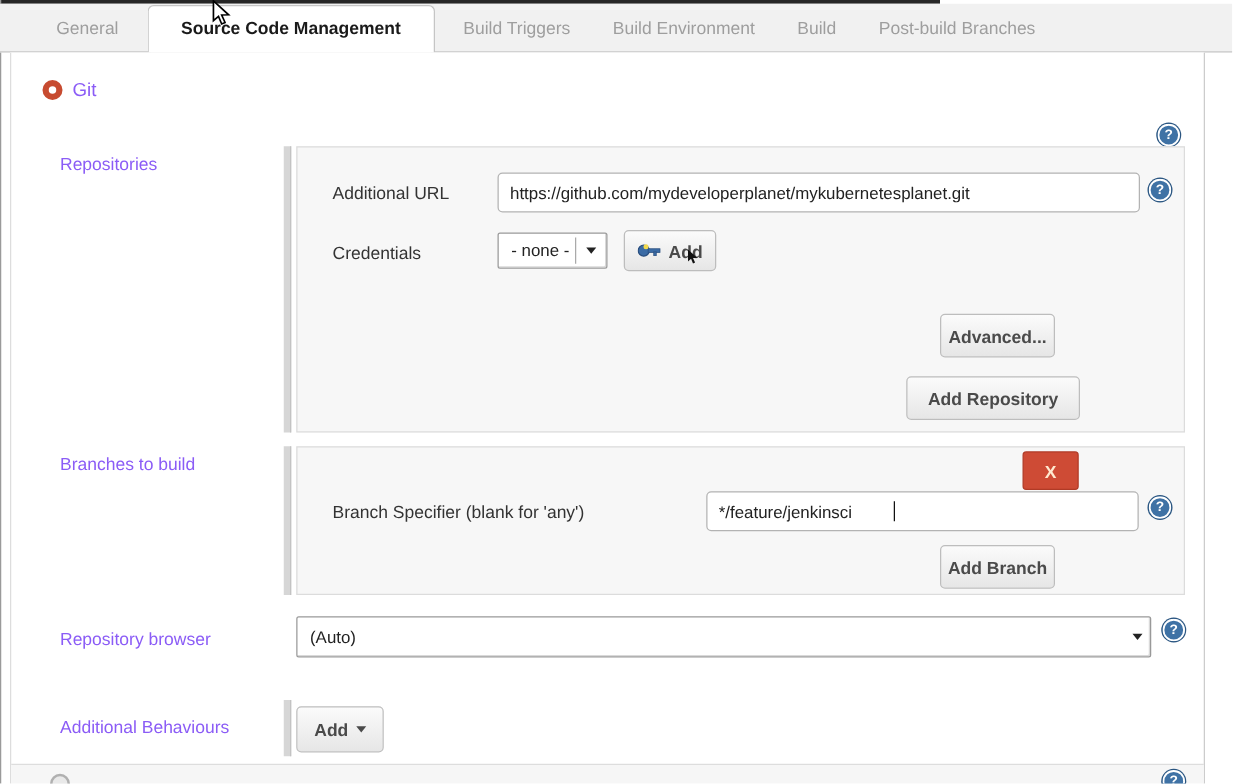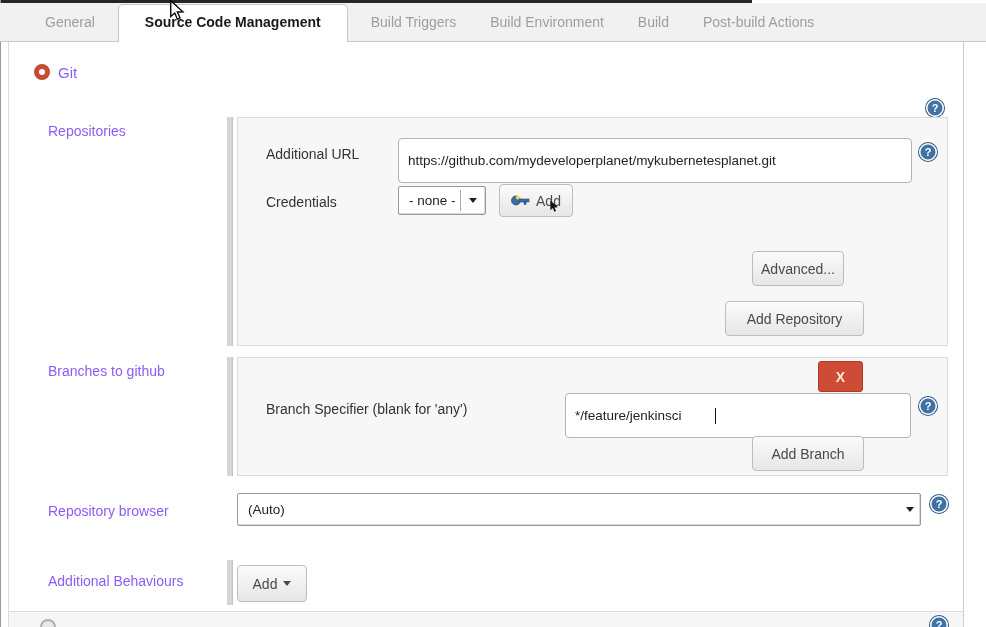--- a/index.html
+++ b/index.html
@@ -25,37 +25,37 @@
   .form-label { position:absolute; font-size:14px; color:#8b5cf6; white-space:nowrap; }
   .inner-label { position:absolute; font-size:14px; color:#333333; white-space:nowrap; }
 
   .radio { position:absolute; width:16px; height:16px; border-radius:50%; background:#ffffff; }
   .radio.checked { border:5px solid #c74b30; }
   .radio.unchecked { border:2px solid #b0b0b0; background:#e9e9e9; }
 
   .section-box { position:absolute; background:#f7f7f7; border:1px solid #dcdcdc; }
   .drag-bar { position:absolute; width:6px; background:#d6d6d6; border-right:1px solid #c3c3c3; }
 
-  .text-input { position:absolute; height:45px; background:#ffffff; border:1px solid #b3b3b3;
+  .text-input { position:absolute; height:32px; background:#ffffff; border:1px solid #b3b3b3;
                 border-radius:4px; font-size:13.5px; color:#222222; padding:0 9px;
                 display:flex; align-items:center; overflow:hidden; white-space:nowrap; }
   input.text-input { display:block; line-height:28px; font-family:"Liberation Sans", sans-serif; }
 
   .caret-bar { display:inline-block; width:1px; height:16px; background:#111111; margin-left:1px; }
 
   .fake-select { position:absolute; background:#ffffff; border:1px solid #999999; border-radius:2px;
                  font-size:13.5px; color:#222222; display:flex; align-items:center;
                  box-shadow:inset -1px -1px 0 #d9d9d9; }
   .fake-select .sel-text { padding-left:10px; flex:1; white-space:nowrap; overflow:hidden; }
   .tri-down { width:0; height:0; border-left:4px solid transparent; border-right:4px solid transparent;
               border-top:5px solid #222222; margin:0 8px; flex:none; }
   .sel-divider { width:1px; align-self:stretch; background:#aaaaaa; margin:3px 0; flex:none; }
 
   .btn { position:absolute; background:linear-gradient(#fbfbfb,#e6e6e6); border:1px solid #bdbdbd;
-         border-radius:4px; font-size:14px; font-weight:normal; color:#4a4a4a;
+         border-radius:4px; font-size:14px; font-weight:bold; color:#4a4a4a;
          display:flex; align-items:center; justify-content:center; gap:6px; cursor:default; }
   .btn-red { position:absolute; background:#ce4b35; border:1px solid #b03a26; border-radius:3px;
              color:#ffe9d0; font-weight:bold; font-size:14px;
              display:flex; align-items:center; justify-content:center; }
 
   .help-icon { position:absolute; width:18px; height:18px; border-radius:50%; background:#3f72a5;
                color:#ffffff; font-size:11px; font-weight:bold; display:flex; align-items:center;
                justify-content:center; box-shadow:inset 0 0 0 1.5px #ffffff, 0 0 0 1px #2a5580; }
 
   .divider { position:absolute; height:1px; background:#dddddd; }
@@ -69,21 +69,21 @@
 
   <div class="top-strip"></div>
   <div class="left-edge"></div>
 
   <div class="tabbar">
     <div class="tab">General</div>
     <div class="tab active">Source Code Management</div>
     <div class="tab">Build Triggers</div>
     <div class="tab">Build Environment</div>
     <div class="tab">Build</div>
-    <div class="tab">Post-build Actions</div>
+    <div class="tab">Post-build Branches</div>
   </div>
 
   <div class="cursor" style="left:168px; top:0;">
     <svg width="19" height="21" viewBox="0 0 12 14">
       <path d="M1.5,0.5 L1.5,11 L4.2,8.7 L5.9,12.8 L7.7,12 L5.9,8 L9.6,7.9 Z" fill="#ffffff" stroke="#000000" stroke-width="0.9"></path>
     </svg>
   </div>
 
   <div class="content-frame"></div>
 
@@ -123,37 +123,37 @@
     </svg>
   </div>
 
   <div class="btn" style="left:752px; top:251px; width:92px; height:35px;">
     <span>Advanced...</span>
   </div>
   <div class="btn" style="left:725px; top:301px; width:139px; height:35px;">
     <span>Add Repository</span>
   </div>
 
-  <div class="form-label" style="left:48px; top:363px;">Branches to github</div>
+  <div class="form-label" style="left:48px; top:363px;">Branches to build</div>
 
   <div class="drag-bar" style="left:227px; top:357px; height:119px;"></div>
   <div class="section-box" style="left:237px; top:357px; width:711px; height:119px;"></div>
 
   <div class="btn-red" style="left:818px; top:361px; width:45px; height:31px;">
     <span>X</span>
   </div>
 
   <div class="inner-label" style="left:266px; top:401px;">Branch Specifier (blank for 'any')</div>
   <div class="text-input" style="left:565px; top:393px; width:346px;gap:32px;">
     <span>*/feature/jenkinsci</span>
     <span class="caret-bar"></span>
   </div>
   <div class="help-icon" style="left:919px; top:397px;">?</div>
 
-  <div class="btn" style="left:752px; top:436px; width:112px; height:35px;">
+  <div class="btn" style="left:752px; top:436px; width:92px; height:35px;">
     <span>Add Branch</span>
   </div>
 
   <div class="form-label" style="left:48px; top:503px;">Repository browser</div>
   <div class="fake-select" style="left:237px; top:493px; width:684px; height:33px;">
     <span class="sel-text">(Auto)</span>
     <span class="tri-down" style="margin-right:6px;"></span>
   </div>
   <div class="help-icon" style="left:930px; top:495px;">?</div>
 

